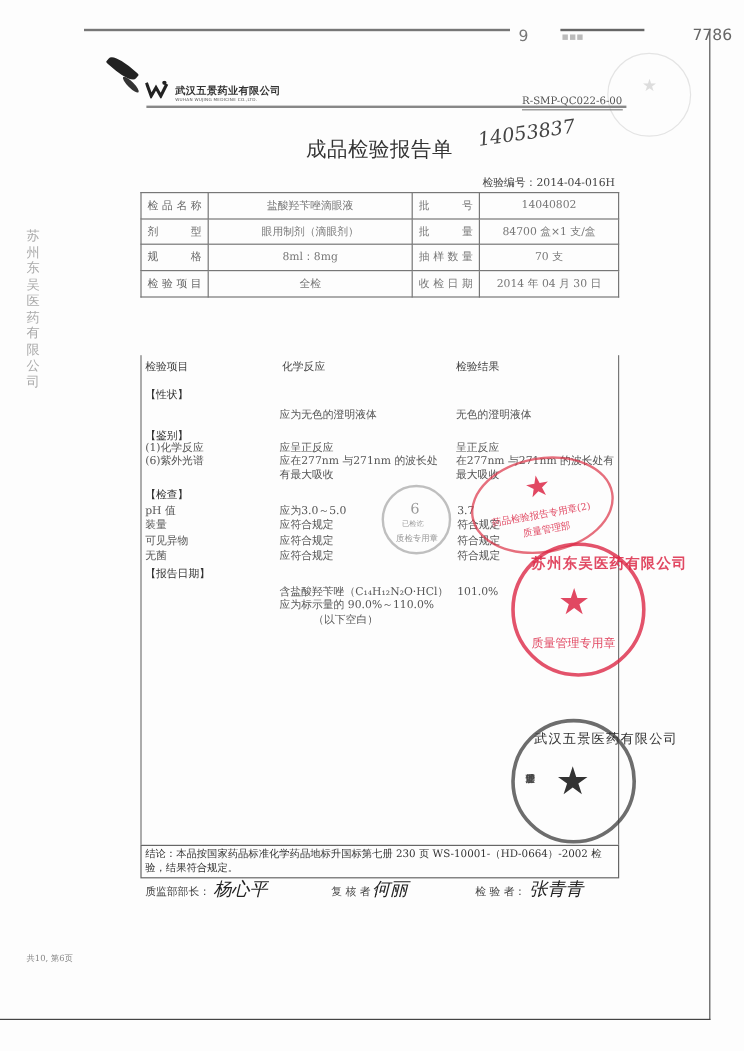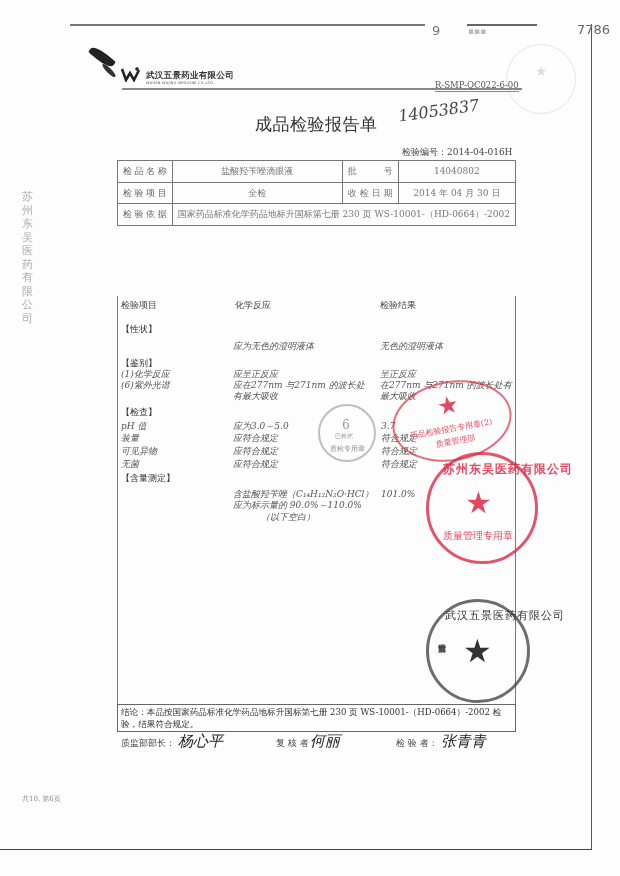--- a/index.html
+++ b/index.html
@@ -44,21 +44,21 @@
     .info-table td { border: 1px solid #777; font-size: 9px; height: 21.7px; padding: 0 5px; color: #666; vertical-align: middle; white-space: nowrap; }
     .info-table td.lbl { width: 56px; text-align: justify; text-align-last: justify; color: #666; }
     .info-table td.val { color: #777; text-align: center; }
     .info-table td.lbl2 { width: 56px; text-align-last: justify; color: #777; }
     .info-table td.val2 { color: #777; text-align: center; }
 
     
     .body-box { left: 117px; top: 296px; width: 399px; height: 408px; border-left: 1px solid #777; border-right: 1px solid #777; }
     .col-head { top: 299px; font-size: 9px; color: #444; }
     .section { font-size: 9px; color: #333; }
-    .row-txt { font-size: 9px; color: #555; line-height: 11px; font-style: italic; }
+    .row-txt { font-size: 9px; color: #555; line-height: 11px; }
 
     
     .concl-box { left: 117px; top: 704px; width: 399px; height: 28px; border: 1px solid #666; }
     .concl-text { left: 121px; top: 706px; width: 395px; font-size: 8.6px; color: #333; line-height: 12px; }
 
     .sig-label { top: 737px; font-size: 9px; color: #444; }
     .sig-hand { top: 732px; font-style: italic; font-size: 15px; color: #222; }
 
     .side-vertical { left: 22px; top: 190px; width: 12px; font-size: 11px; color: #aaa; line-height: 13.5px; }
     .page-info { left: 22px; top: 794px; font-size: 7px; color: #888; }
@@ -109,28 +109,36 @@
 
 <table class="info-table">
   <tbody>
       <tr>
     <td class="lbl">检品名称</td>
     <td class="val" style="width:170px">盐酸羟苄唑滴眼液</td>
     <td class="lbl2">批　　号</td>
     <td class="val2">14040802</td>
   </tr>
   <tr>
+    <td class="lbl">剂　　型</td>
+    <td class="val">眼用制剂（滴眼剂）</td>
+    <td class="lbl2">批　　量</td>
+    <td class="val2">84700 盒×1 支/盒</td>
+  </tr>
+  <tr>
+    <td class="lbl">规　　格</td>
+    <td class="val">8ml：8mg</td>
+    <td class="lbl2">抽样数量</td>
+    <td class="val2">70 支</td>
+  </tr>
+  <tr>
     <td class="lbl">检验项目</td>
     <td class="val">全检</td>
     <td class="lbl2">收检日期</td>
     <td class="val2">2014 年 04 月 30 日</td>
-  </tr>
-  <tr>
-    <td class="lbl">检验依据</td>
-    <td colspan="3" class="val">国家药品标准化学药品地标升国标第七册 230 页 WS-10001-（HD-0664）-2002</td>
   </tr>
 </tbody>
   </table>
 
 <div class="abs body-box"></div>
 
 <div class="abs col-head" style="left:121px">检验项目</div>
 <div class="abs col-head" style="left:235px">化学反应</div>
 <div class="abs col-head" style="left:380px">检验结果</div>
 
@@ -155,21 +163,21 @@
 <div class="abs row-txt" style="left:121px; top:433px">装量</div>
 <div class="abs row-txt" style="left:233px; top:433px">应符合规定</div>
 <div class="abs row-txt" style="left:381px; top:433px">符合规定</div>
 <div class="abs row-txt" style="left:121px; top:446px">可见异物</div>
 <div class="abs row-txt" style="left:233px; top:446px">应符合规定</div>
 <div class="abs row-txt" style="left:381px; top:446px">符合规定</div>
 <div class="abs row-txt" style="left:121px; top:459px">无菌</div>
 <div class="abs row-txt" style="left:233px; top:459px">应符合规定</div>
 <div class="abs row-txt" style="left:381px; top:459px">符合规定</div>
 
-<div class="abs section" style="left:121px; top:472px">【含量测定】</div>
+<div class="abs section" style="left:121px; top:472px">【报告日期】</div>
 <div class="abs row-txt" style="left:233px; top:489px">含盐酸羟苄唑（C₁₄H₁₂N₂O·HCl）</div>
 <div class="abs row-txt" style="left:233px; top:500px">应为标示量的 90.0%～110.0%</div>
 <div class="abs row-txt" style="left:381px; top:489px">101.0%</div>
 <div class="abs row-txt" style="left:261px; top:512px">（以下空白）</div>
 
 <div class="stamp stamp-small">
   <span class="stamp-txt" style="left:22px; top:10px; font-size:12px; color:#999; transform:rotate(180deg)">9</span>
   <span class="stamp-txt" style="left:15px; top:26px; font-size:6px; color:#999">已检讫</span>
   <span class="stamp-txt" style="left:10px; top:38px; font-size:7px; color:#999">质检专用章</span>
 </div>

